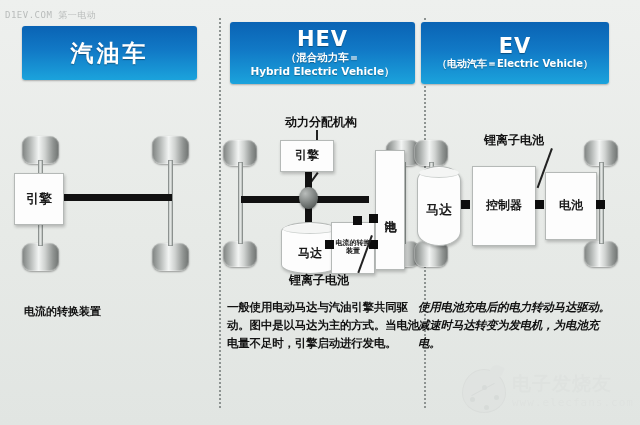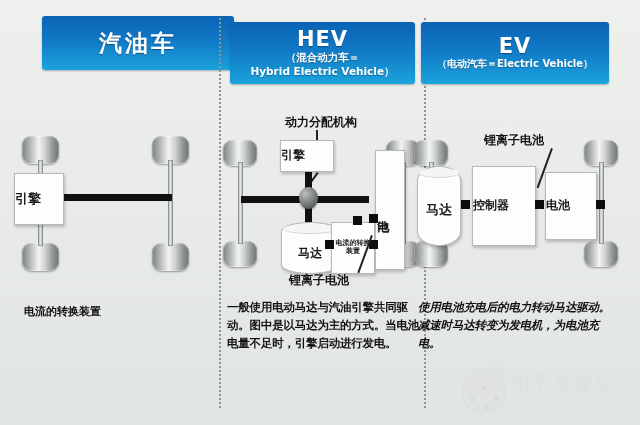--- a/index.html
+++ b/index.html
@@ -43,21 +43,21 @@
     border-left:2px dotted #8d9391;}
   #d0{left:219px;} #d1{left:424px;}
 
   
   .banner{position:absolute;border-radius:3px;
     background:linear-gradient(180deg,#0a63b4 0%,#1179c6 45%,#1ba3dc 100%);
     box-shadow:0 1px 2px rgba(0,0,0,.28);
     color:#fff;text-align:center;
     display:flex;flex-direction:column;align-items:center;justify-content:center;
     overflow:hidden;}
-  #b0{left:22px;top:16px;width:192px;height:54px;margin-left:20px;}
+  #b0{left:22px;top:26px;width:175px;height:54px;}
   #b1{left:9px;top:22px;width:185px;height:62px;}
   #b2{left:13px;top:22px;width:188px;height:62px;}
   .b-main{font-weight:bold;text-shadow:0 1px 1px rgba(0,0,0,.35);line-height:1.05;}
   #b0 .b-main{font-size:23px;letter-spacing:3px;}
   #b1 .b-main{font-size:21px;letter-spacing:1px;}
   #b2 .b-main{font-size:21px;letter-spacing:1px;}
   .b-sub{font-size:10.5px;font-weight:bold;line-height:1.25;margin-top:1px;
     text-shadow:0 1px 1px rgba(0,0,0,.3);white-space:nowrap;}
   #b2 .b-sub{font-size:10px;}
 
@@ -66,21 +66,21 @@
     background:linear-gradient(90deg,#7d817f 0%,#a9adab 18%,#f2f4f3 45%,
       #cfd2d0 62%,#909492 84%,#6e7270 100%);
     box-shadow:0 1px 2px rgba(0,0,0,.35), inset 0 0 0 1px rgba(255,255,255,.25);}
   .wheel.sm{width:34px;height:26px;}
   .axle{position:absolute;width:5px;
     background:linear-gradient(90deg,#9aa09d,#e9ecea 45%,#9aa09d);
     box-shadow:inset 0 0 0 1px rgba(120,125,123,.6);}
   .shaft{position:absolute;height:7px;background:#111;}
   .box{position:absolute;background:#fdfdfd;border:1px solid #b5b9b7;
     box-shadow:1px 2px 3px rgba(0,0,0,.22);
-    display:flex;align-items:center;justify-content:flex-start;
+    display:flex;align-items:center;justify-content:center;
     color:#1a1a1a;font-weight:bold;text-align:center;line-height:1.1;}
   .cyl{position:absolute;background:#fdfdfd;border:1px solid #b5b9b7;
     border-radius:50%/18%;box-shadow:1px 2px 3px rgba(0,0,0,.22);
     display:flex;align-items:center;justify-content:center;
     color:#1a1a1a;font-weight:bold;}
   .cyl:before{content:"";position:absolute;left:1px;right:1px;top:1px;height:9px;
     border-radius:50%/50%;background:#f4f5f4;border-bottom:1px solid #ccd0ce;}
   .hub{position:absolute;width:19px;height:22px;border-radius:50%;
     background:radial-gradient(circle at 33% 30%,#b9bdbb,#6e7371 60%,#3d4240);
     box-shadow:0 1px 2px rgba(0,0,0,.4);}
@@ -91,20 +91,21 @@
   .caption{position:absolute;color:#111;font-weight:bold;line-height:1.55;}
   #c0{left:24px;top:303px;font-size:11px;}
   #c1{left:6px;top:299px;width:196px;font-size:11.5px;letter-spacing:-.2px;}
   #c2{left:10px;top:299px;width:198px;font-size:11.5px;letter-spacing:-.2px;font-style:italic;}
 </style>
 </head>
 <body>
 
 <div class="stage">
 
+  <div class="wm-tl">D1EV.COM 第一电动</div>
 
   <div class="panel" id="p0">
     <div class="banner" id="b0">
       <div class="b-main">汽油车</div>
     </div>
 
     <div class="wheel" style="left:22px;top:136px;"></div>
     <div class="wheel" style="left:22px;top:243px;"></div>
     <div class="wheel" style="left:152px;top:136px;"></div>
     <div class="wheel" style="left:152px;top:243px;"></div>

